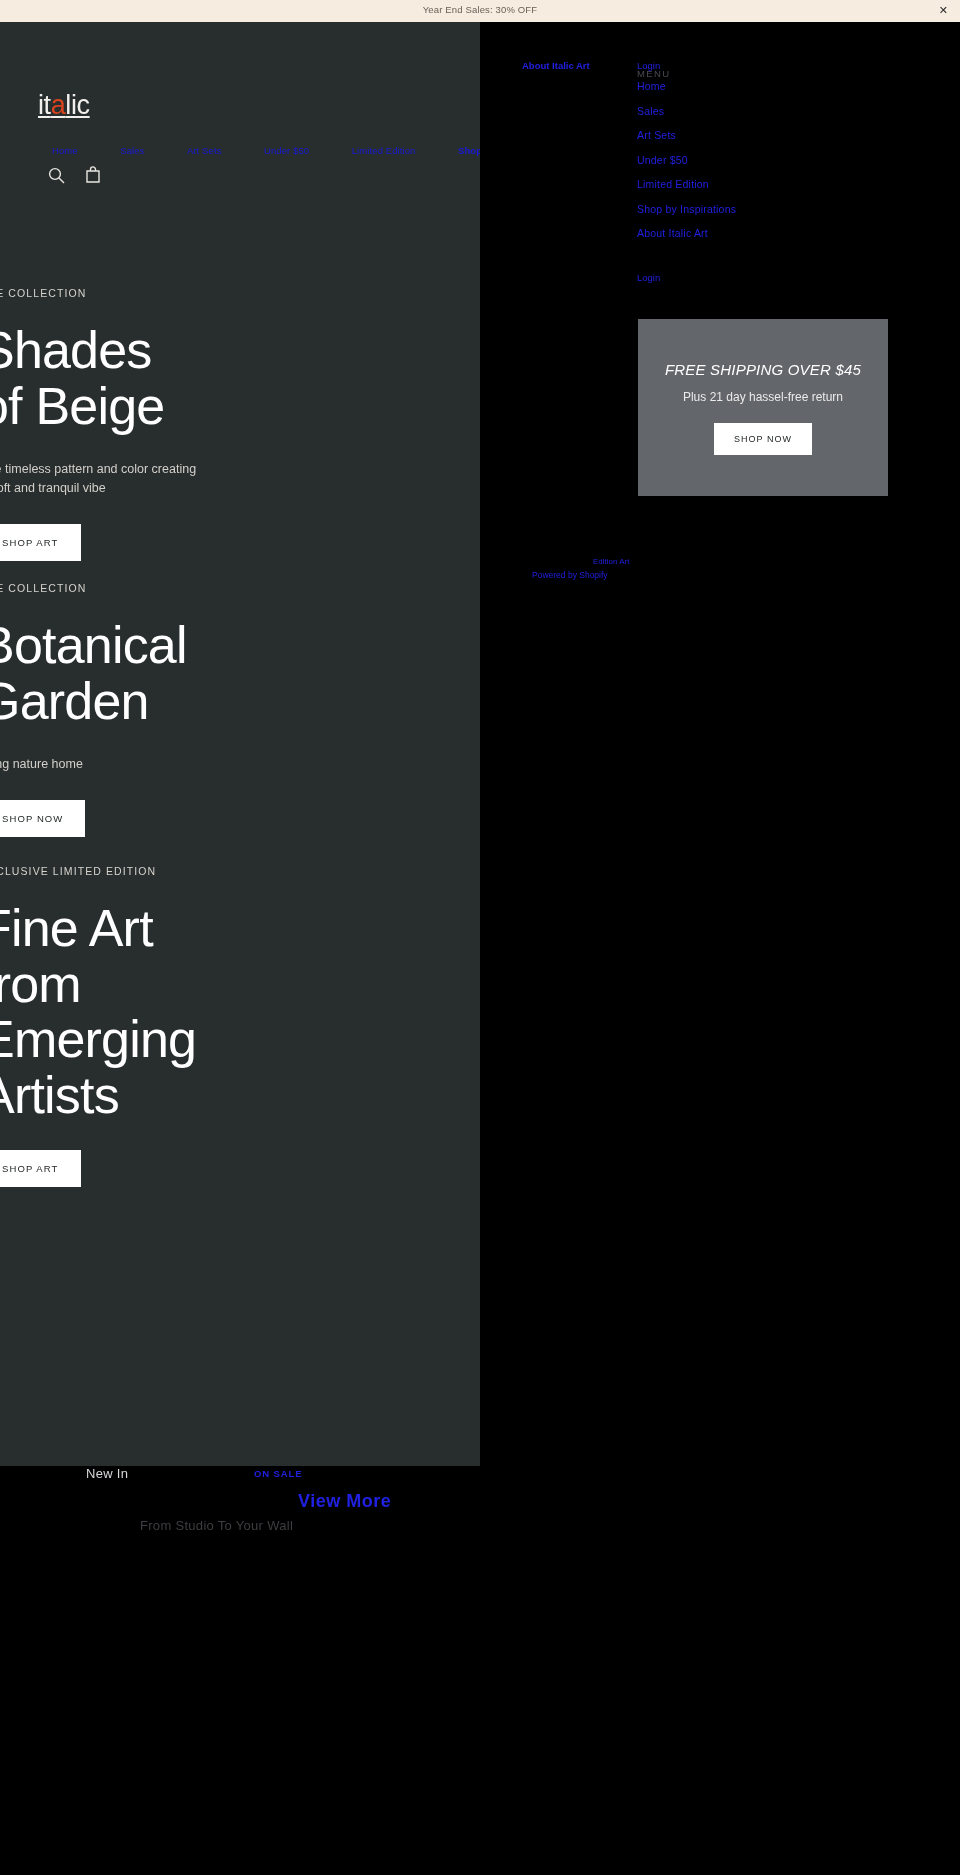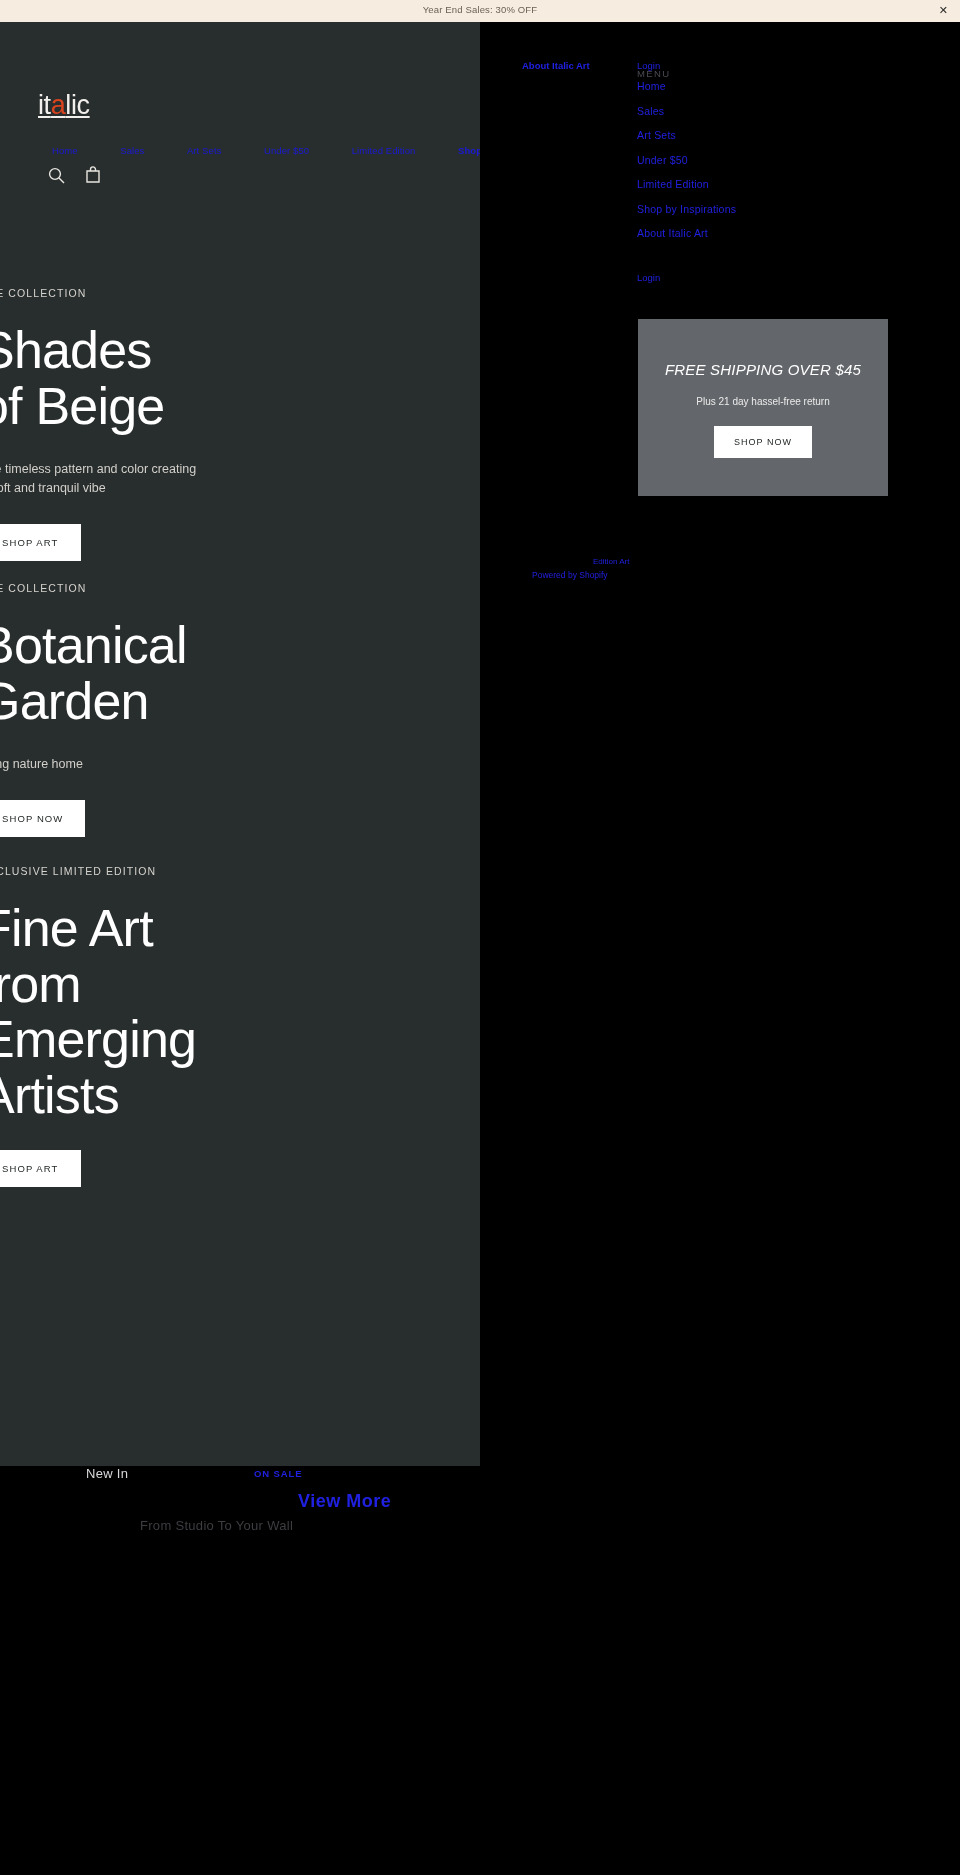--- a/index.html
+++ b/index.html
@@ -230,22 +230,22 @@
     text-align: center;
   }
   #shipping-card .title {
     margin-top: 42px;
     font-size: 15px;
     color: #ffffff;
     letter-spacing: .2px;
     font-style: italic;
   }
   #shipping-card .subtitle {
-    margin-top: 18px;
-    font-size: 10px;
+    margin-top: 12px;
+    font-size: 12px;
     color: #ebebeb;
   }
   #shipping-card .card-cta {
     display: inline-block;
     margin-top: 19px;
     background: #ffffff;
     color: #1d2121;
     font-size: 9px;
     letter-spacing: 1px;
     text-transform: uppercase;

